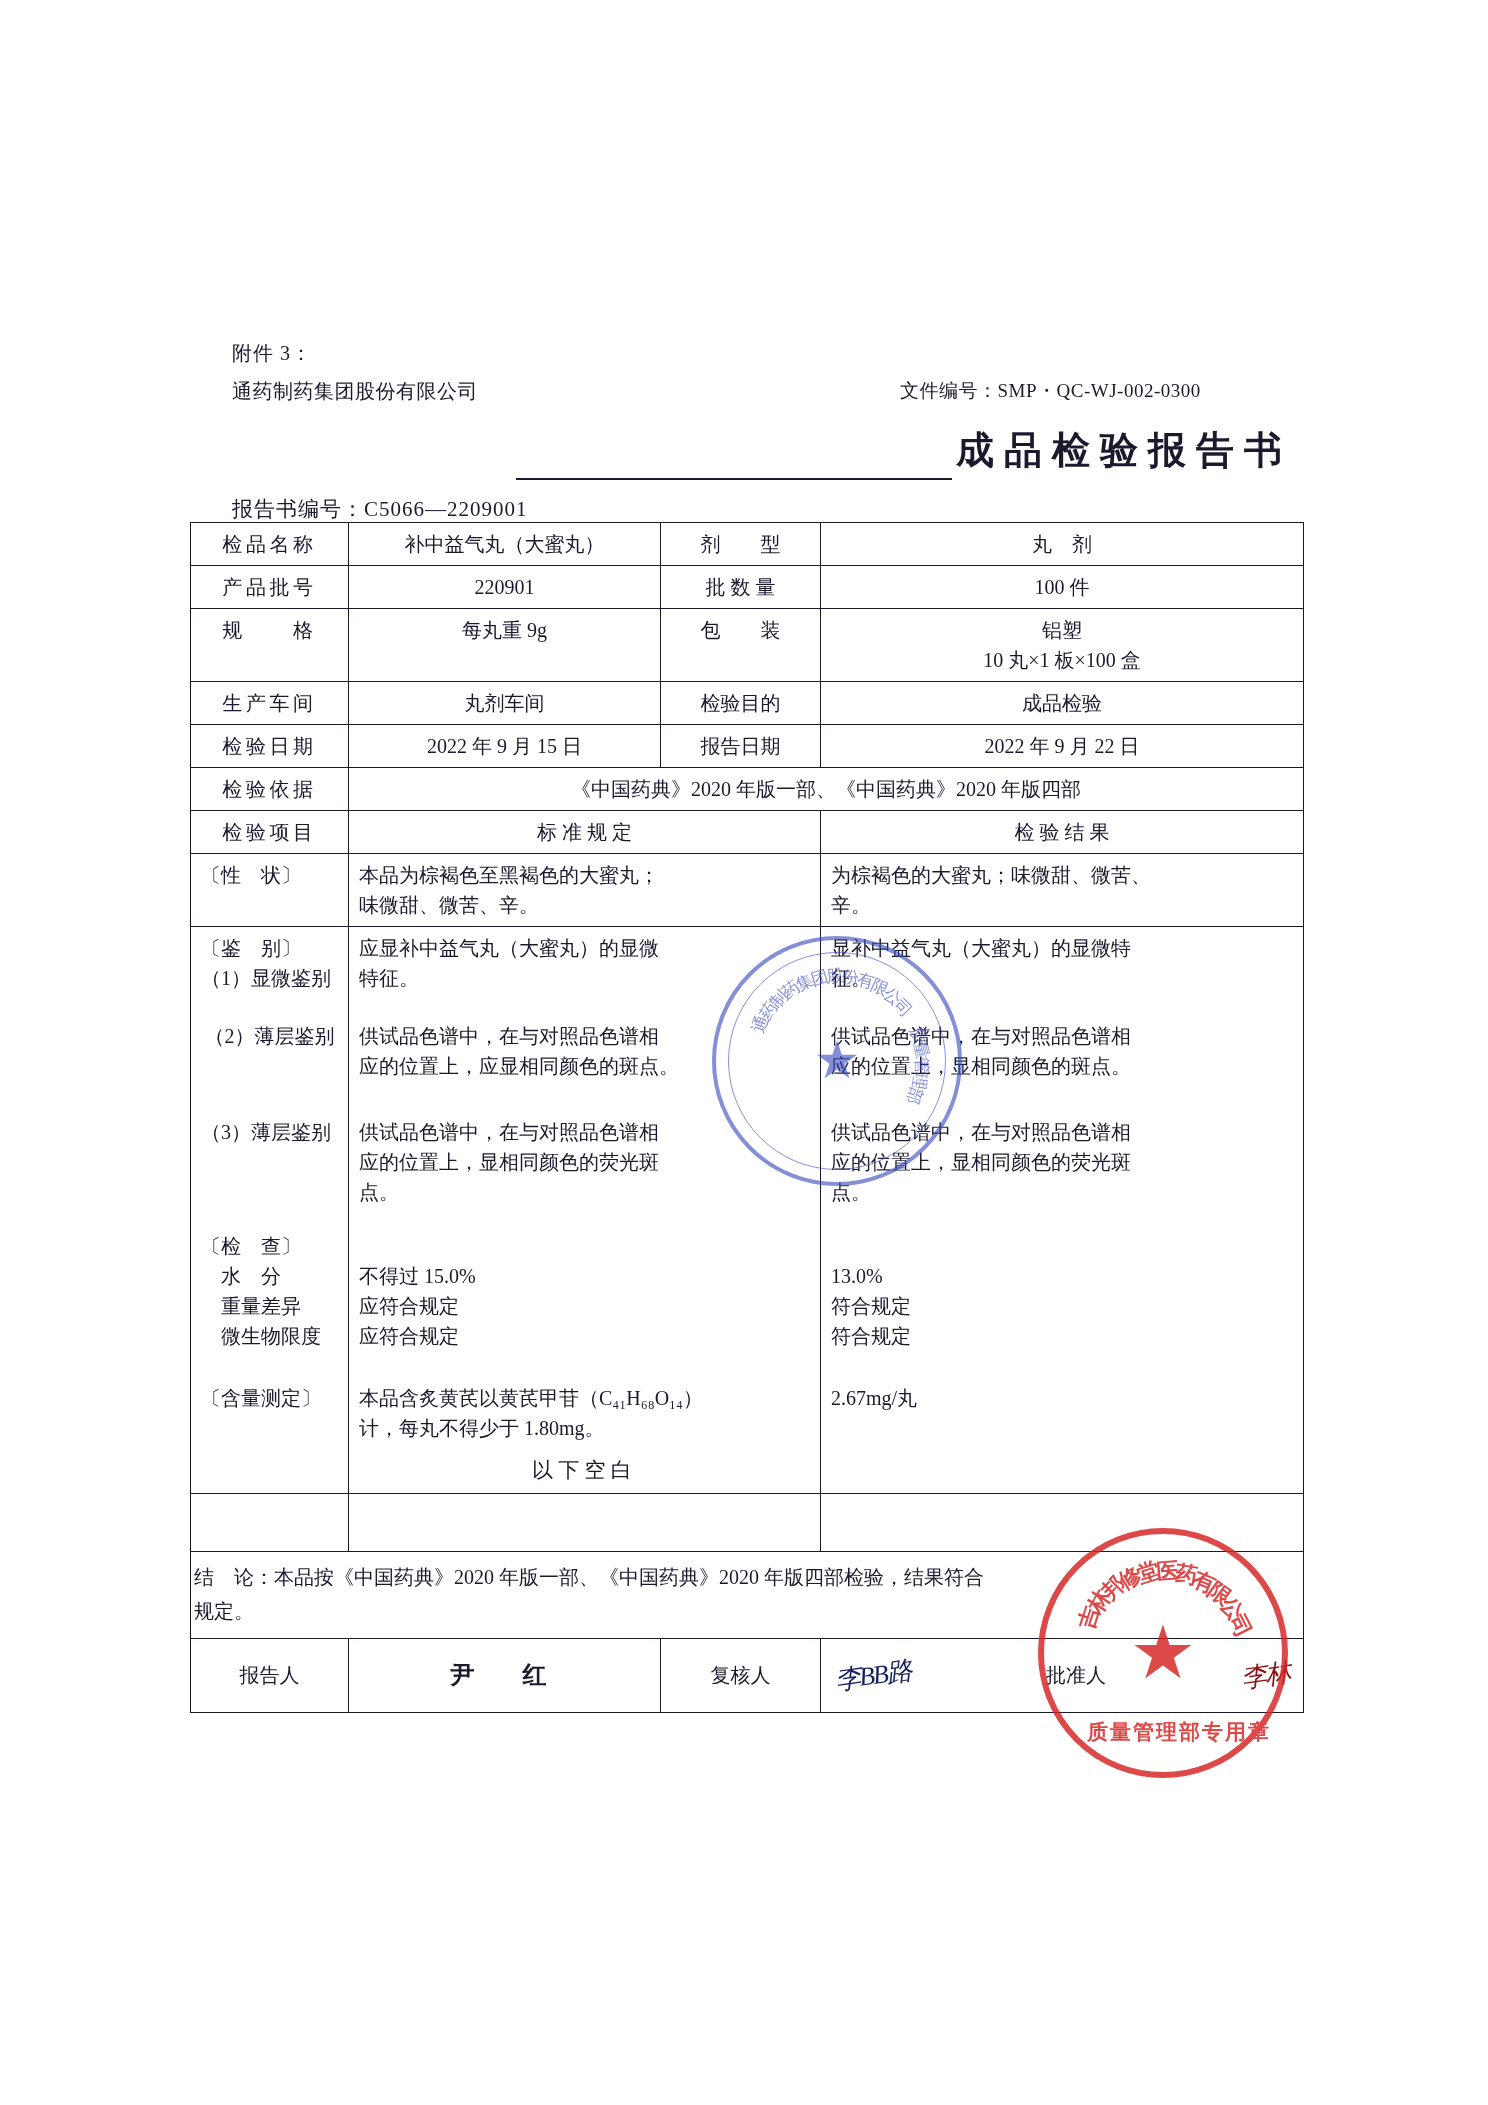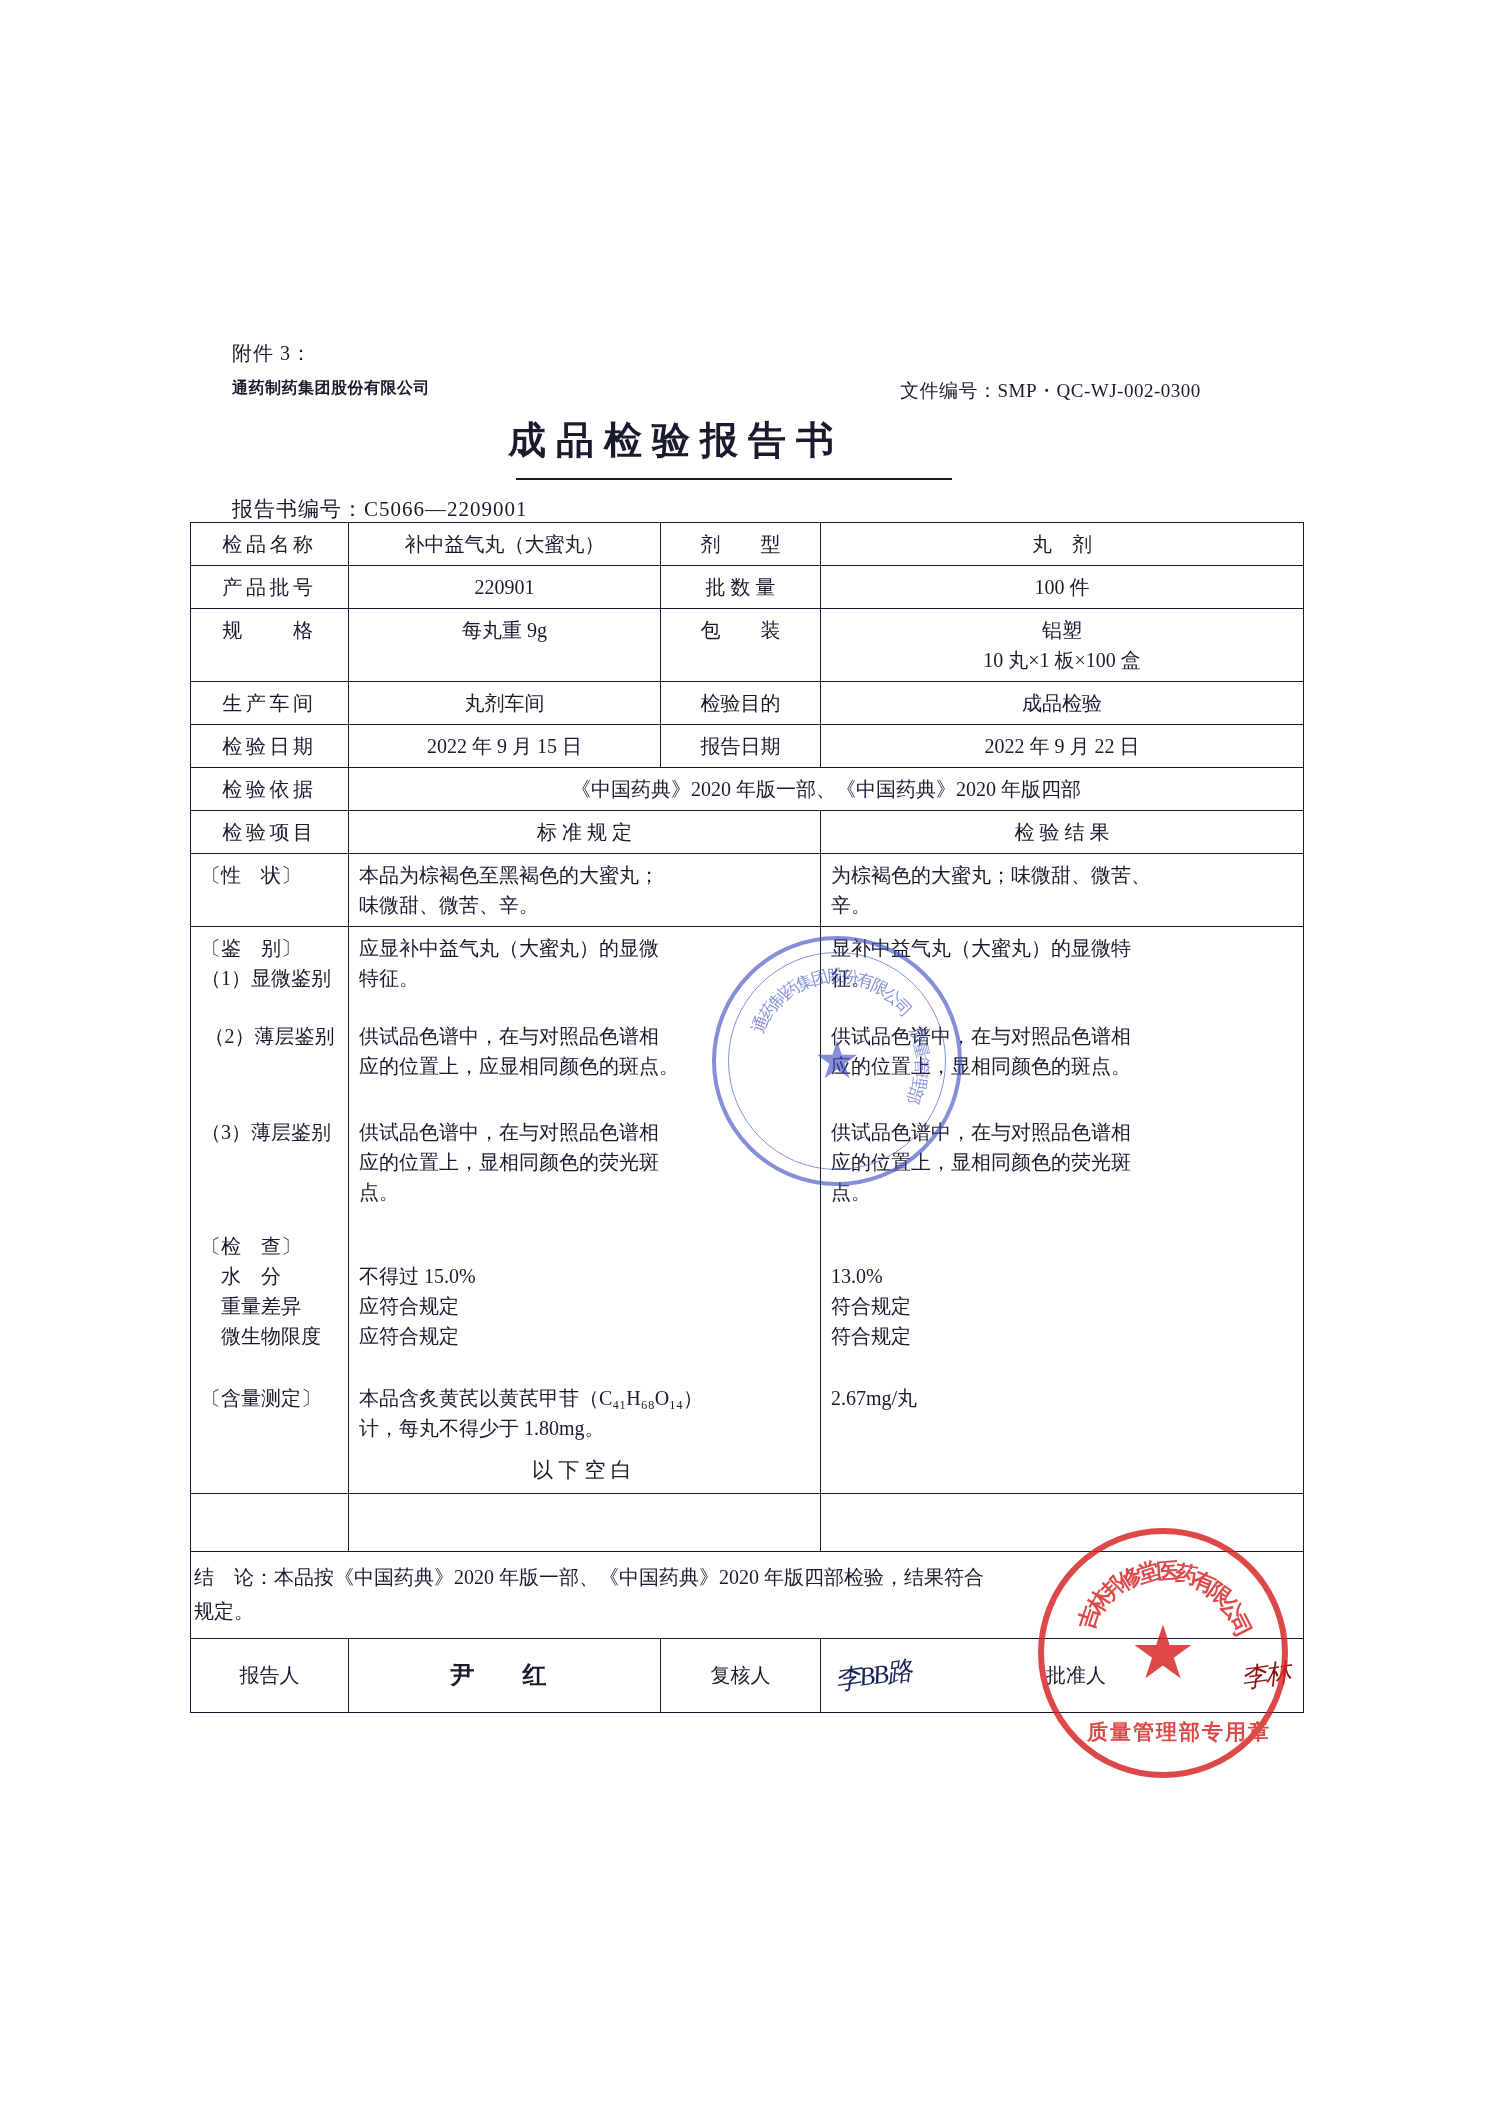--- a/index.html
+++ b/index.html
@@ -23,35 +23,34 @@
   
   .hdr-attach {
     position: absolute;
     left: 232px; top: 340px;
     font-size: 20px;
     letter-spacing: 1px;
   }
   .hdr-company {
     position: absolute;
     left: 232px; top: 378px;
-    font-size: 16px;
+    font-size: 20px;
     letter-spacing: 0.5px;
-    font-weight: bold;
   }
   .hdr-docno {
     position: absolute;
     left: 900px; top: 378px;
     font-size: 19px;
     letter-spacing: 0.5px;
   }
   .title {
     position: absolute;
-    left: 0; top: 415px;
+    left: 0; top: 425px;
     width: 1292px;
-    text-align: center;
+    text-align: right;
     font-size: 38px;
     font-weight: bold;
     letter-spacing: 10px;
     padding-left: 60px;
   }
   .title-underline {
     position: absolute;
     left: 516px; top: 478px;
     width: 436px;
     height: 2px;

